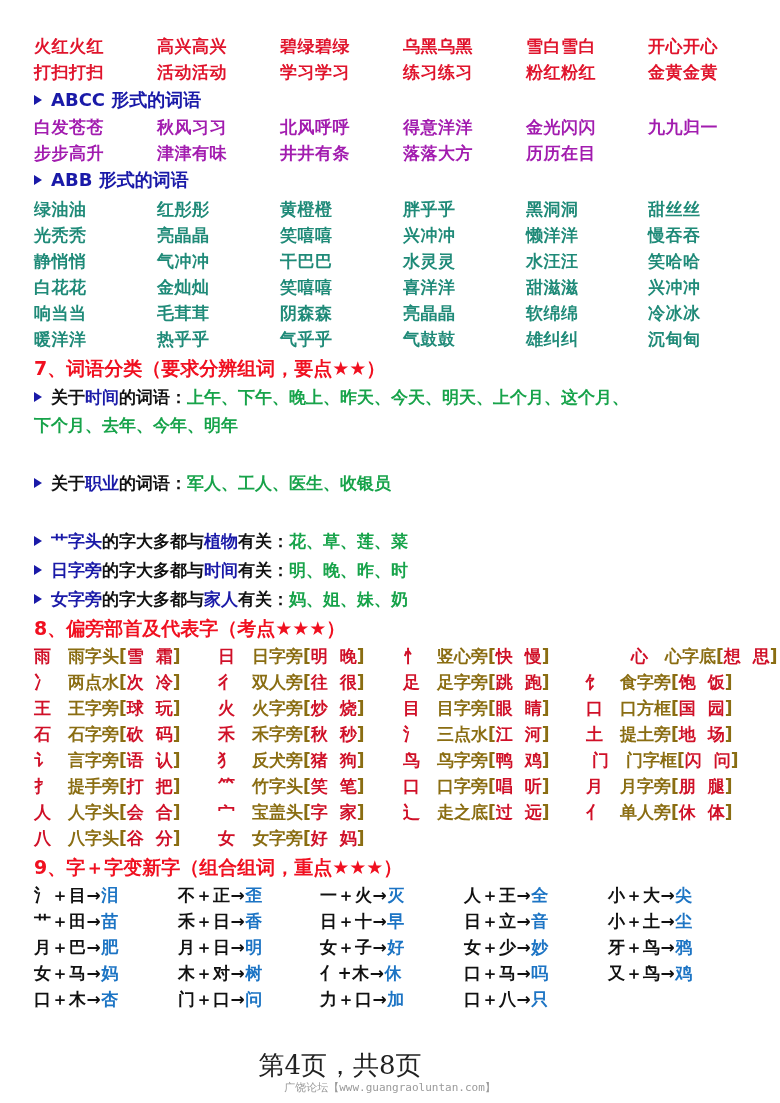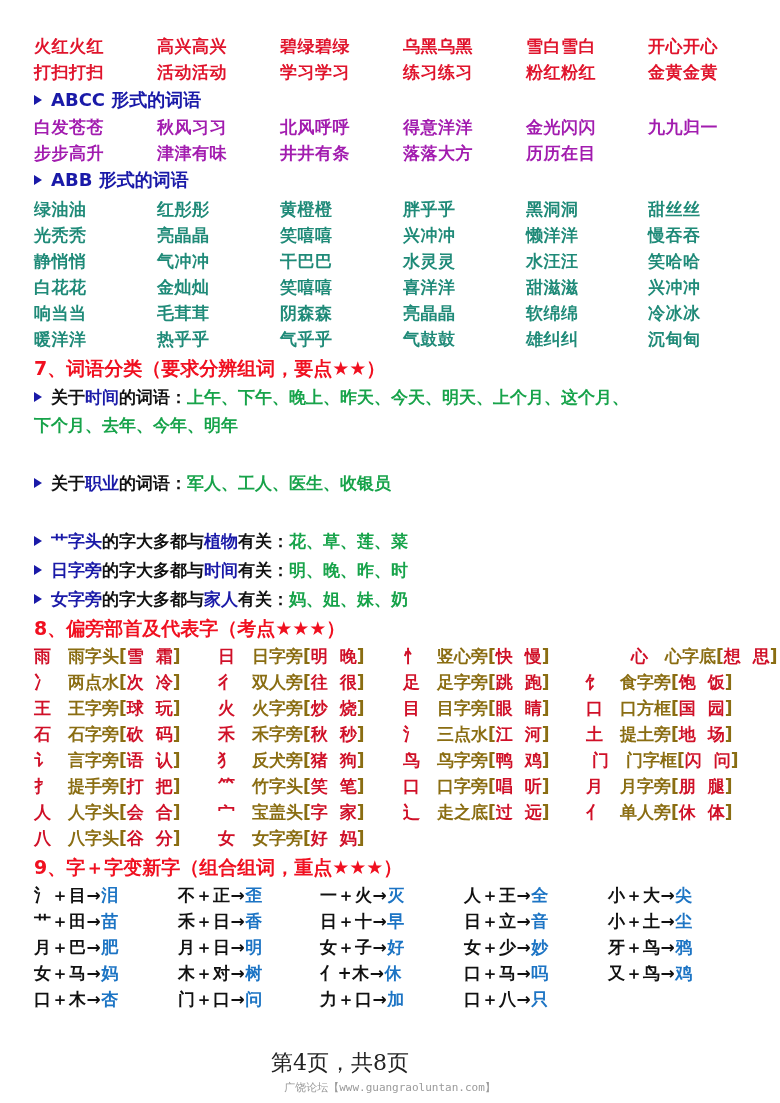--- a/index.html
+++ b/index.html
@@ -16,21 +16,21 @@
   .black { color: #111111; }
   .olive { color: #8a6d12; }
   .crimson { color: #d01028; }
   .sky { color: #1c74c4; }
   .subhead { position: absolute; left: 34px; font-size: 18px; line-height: 26px; color: #1a1aa8; }
   .tri { display: inline-block; width: 0; height: 0; border-top: 5px solid transparent; border-bottom: 5px solid transparent; border-left: 8px solid #1a1aa8; margin-right: 9px; vertical-align: 1px; }
   .heading { position: absolute; left: 34px; font-size: 19px; line-height: 28px; color: #f01020; }
   .line { position: absolute; left: 34px; font-size: 17px; line-height: 28px; white-space: nowrap; }
   .rad-cell { position: absolute; font-size: 17px; line-height: 26px; white-space: nowrap; }
   .rad-glyph { display: inline-block; width: 34px; color: #d01028; }
-  .footer-page { position: absolute; top: 1048px; left: 0; width: 680px; text-align: center; font-family: "DejaVu Serif", "Liberation Serif", serif; font-weight: normal; font-size: 22px; color: #222; }
+  .footer-page { position: absolute; top: 1048px; left: 0; width: 680px; text-align: center; font-family: "DejaVu Serif", "Liberation Serif", serif; font-weight: normal; font-size: 26px; color: #222; }
   .footer-site { position: absolute; top: 1080px; left: 0; width: 780px; text-align: center; font-family: "DejaVu Sans Mono", "Liberation Mono", monospace; font-weight: normal; font-size: 11px; color: #9a9a9a; }
 </style>
 </head>
 <body>
 
 <div class="page">
 
   <div class="row" style="top:33px;">
     <span class="cell red" style="left:34px">火红火红</span>
     <span class="cell red" style="left:157px">高兴高兴</span>

